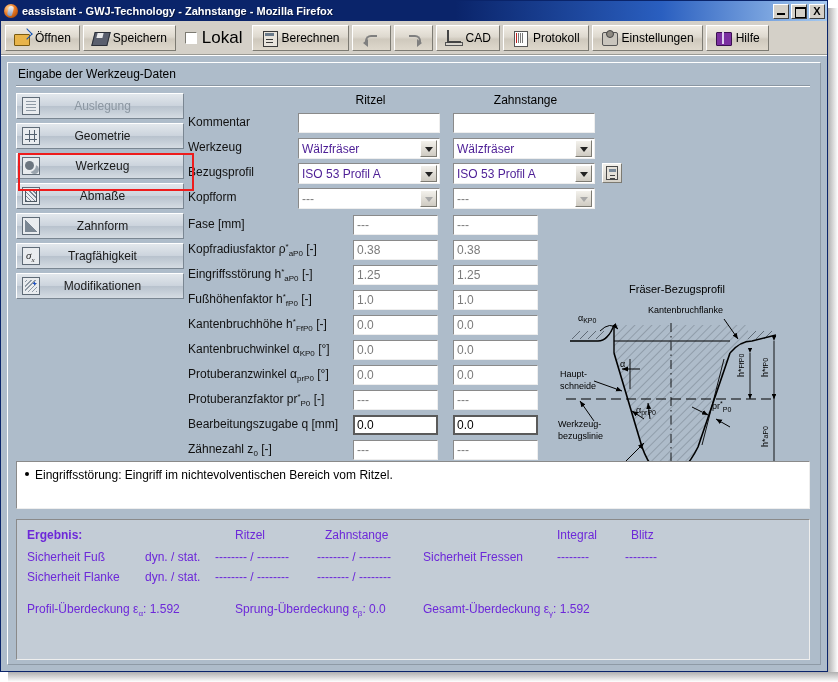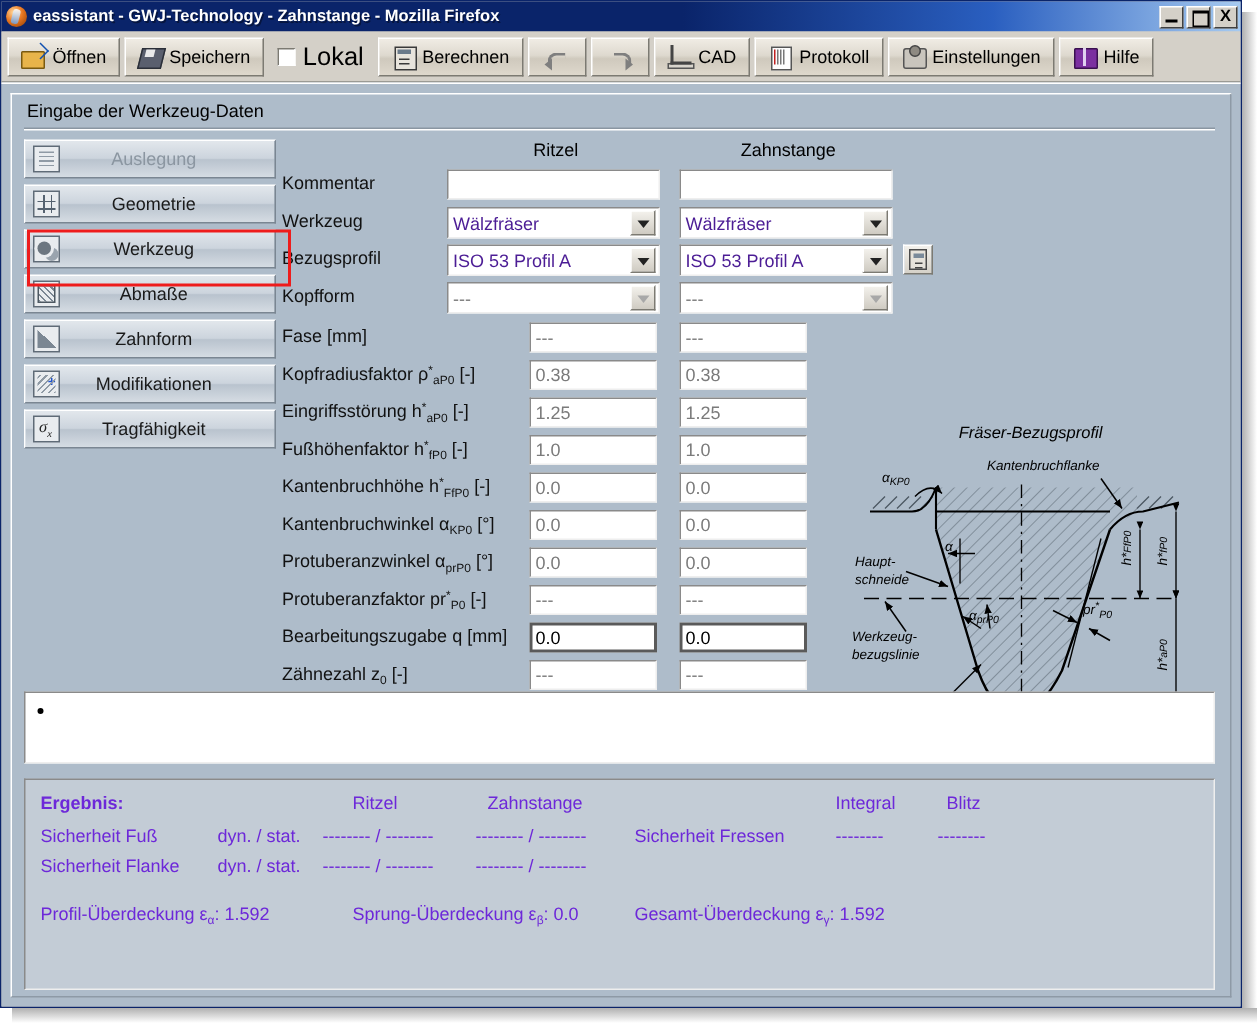--- a/index.html
+++ b/index.html
@@ -190,21 +190,21 @@
   .calcbtn {
     position:absolute; width:20px; height:20px;
     background: linear-gradient(to bottom,#f3f1ec,#d5d1c8);
     border:1px solid; border-color:#ffffff #7c7a72 #7c7a72 #ffffff;
   }
   .calcbtn .in { position:absolute; left:3px; top:2px; width:12px;height:14px;
     background:#e6e2da; border:1px solid #4a4a4a;}
   .calcbtn .in:after{content:"";position:absolute;left:2px;top:2px;width:7px;height:3px;background:#7a8a9a;
     box-shadow:0 5px 0 -1px #444, 0 8px 0 -1px #444;}
   
-  .diagram { position:absolute; right: 0; top: 190px; width: 250px; height: 215px; font-style: italic; }
+  .diagram { position:absolute; right: 10px; top: 190px; width: 250px; height: 215px; }
   .diagram-title { position:absolute; left:0; right:0; top:0; text-align:center; font-size:11px; color:#000;}
   
   .msgbox {
     position:absolute; left:8px; right:10px; top: 398px; height: 48px;
     background:#ffffff; border:1px solid; border-color:#8a8a8a #eeeeee #eeeeee #8a8a8a;
     padding: 5px 8px; font-size:12px; color:#000;
   }
   .msgbox div { line-height:17px; }
   .bullet { display:inline-block; width:4px;height:4px;background:#000;border-radius:50%;
     vertical-align: 3px; margin-right:6px; }
@@ -302,30 +302,30 @@
       </div>
       <div class="navbtn">
         <span class="nav-ico ni-abm"></span>
         <span class="nav-label">Abmaße</span>
       </div>
       <div class="navbtn">
         <span class="nav-ico ni-zahn"></span>
         <span class="nav-label">Zahnform</span>
       </div>
       <div class="navbtn">
+        <span class="nav-ico">
+              <i class="sigma">σ<sub style="font-size:7px;">x</sub></i>
+            </span>
+        <span class="nav-label">Tragfähigkeit</span>
+      </div>
+      <div class="navbtn">
         <span class="nav-ico ni-mod">
               <i class="plus-mark">+</i>
             </span>
         <span class="nav-label">Modifikationen</span>
-      </div>
-      <div class="navbtn">
-        <span class="nav-ico">
-              <i class="sigma">σ<sub style="font-size:7px;">x</sub></i>
-            </span>
-        <span class="nav-label">Tragfähigkeit</span>
       </div>
       <div class="red-box"></div>
     </div>
 
     <div class="form">
       <div class="colhead" style="left:110px;width:145px;top:0;">Ritzel</div>
       <div class="colhead" style="left:265px;width:145px;top:0;">Zahnstange</div>
 
       <div class="row" style="top:20px;">
         <span class="lbl">Kommentar</span>
@@ -516,21 +516,21 @@
             <text x="166" y="196">ρ<tspan font-size="7" dy="-3">*</tspan><tspan font-size="7" dy="4">aP0</tspan></text>
             <text x="192" y="80" transform="rotate(-90 192,80)">h*<tspan font-size="7">FfP0</tspan></text>
             <text x="216" y="80" transform="rotate(-90 216,80)">h*<tspan font-size="7">fP0</tspan></text>
             <text x="216" y="150" transform="rotate(-90 216,150)">h*<tspan font-size="7">aP0</tspan></text>
           </g>
         </svg>
       </div>
     </div>
 
     <div class="msgbox">
-      <div><span class="bullet"></span></div>
+      <div><span class="bullet"></span><span>Eingriffsstörung: Eingriff im nichtevolventischen Bereich vom Ritzel.</span></div>
     </div>
 
     <div class="results">
       <span class="t b" style="left:10px;top:8px;">Ergebnis:</span>
       <span class="t" style="left:218px;top:8px;">Ritzel</span>
       <span class="t" style="left:308px;top:8px;">Zahnstange</span>
       <span class="t" style="left:540px;top:8px;">Integral</span>
       <span class="t" style="left:614px;top:8px;">Blitz</span>
 
       <span class="t" style="left:10px;top:30px;">Sicherheit Fuß</span>

